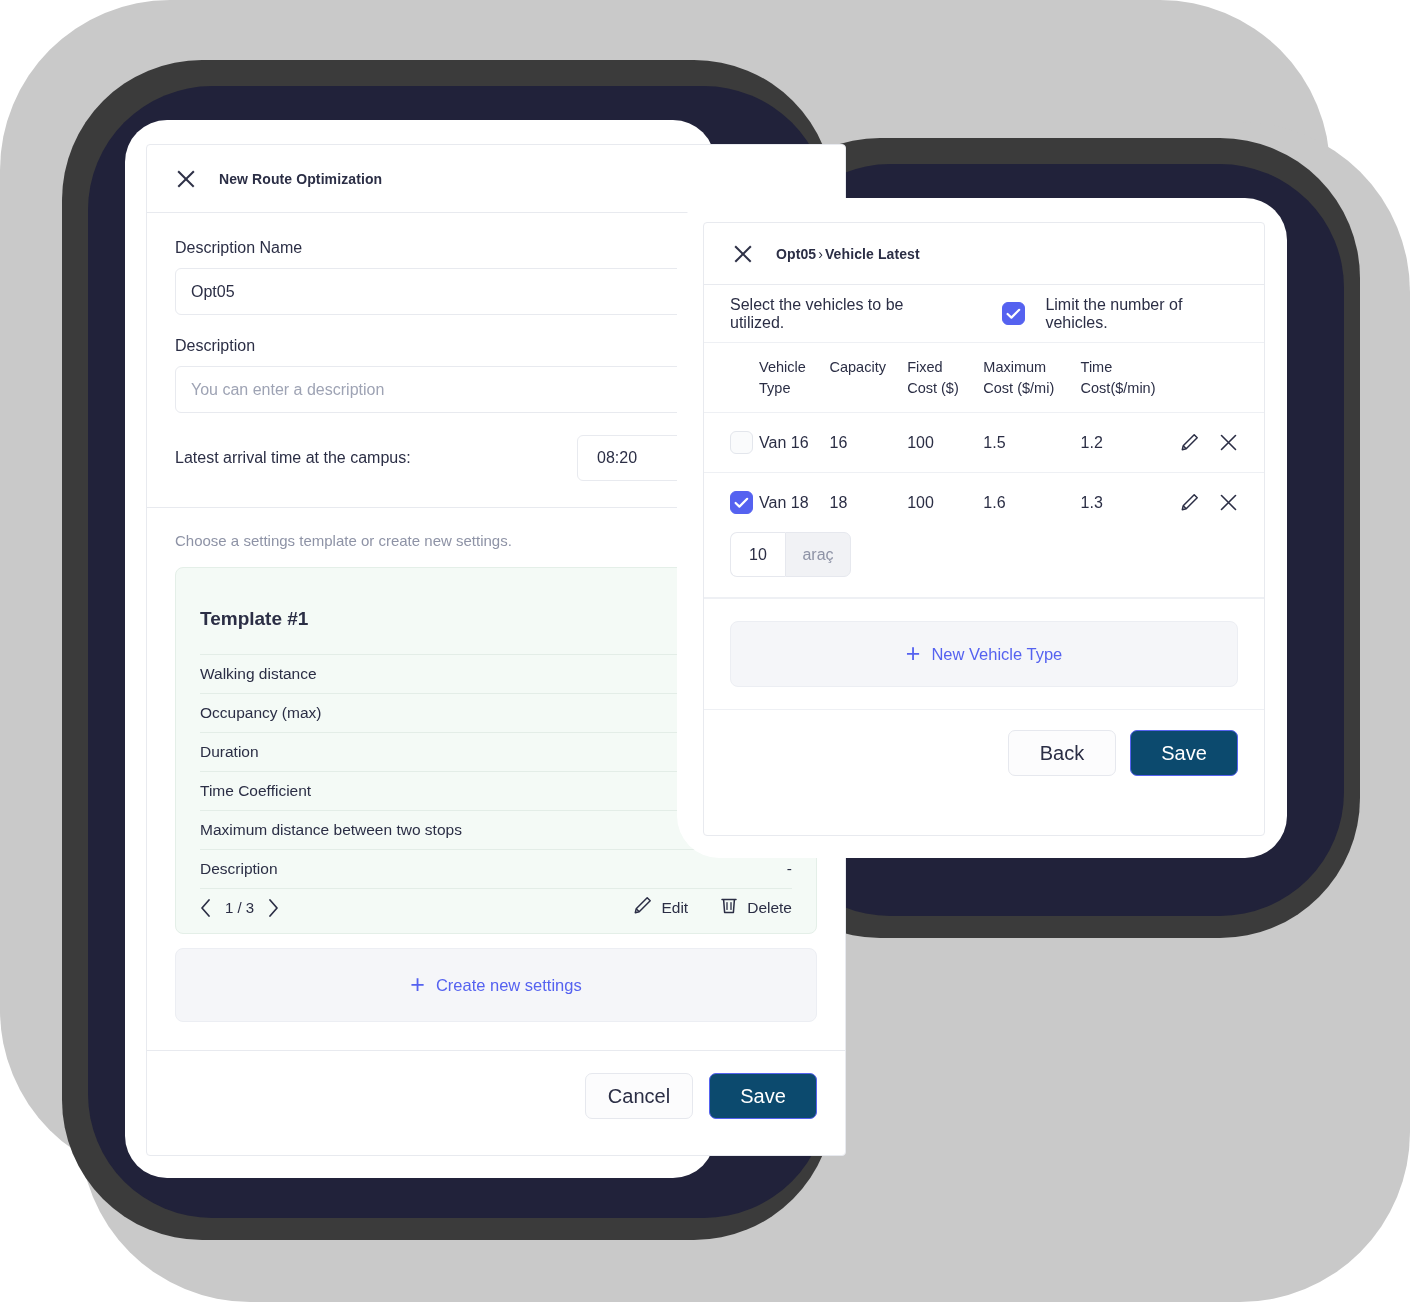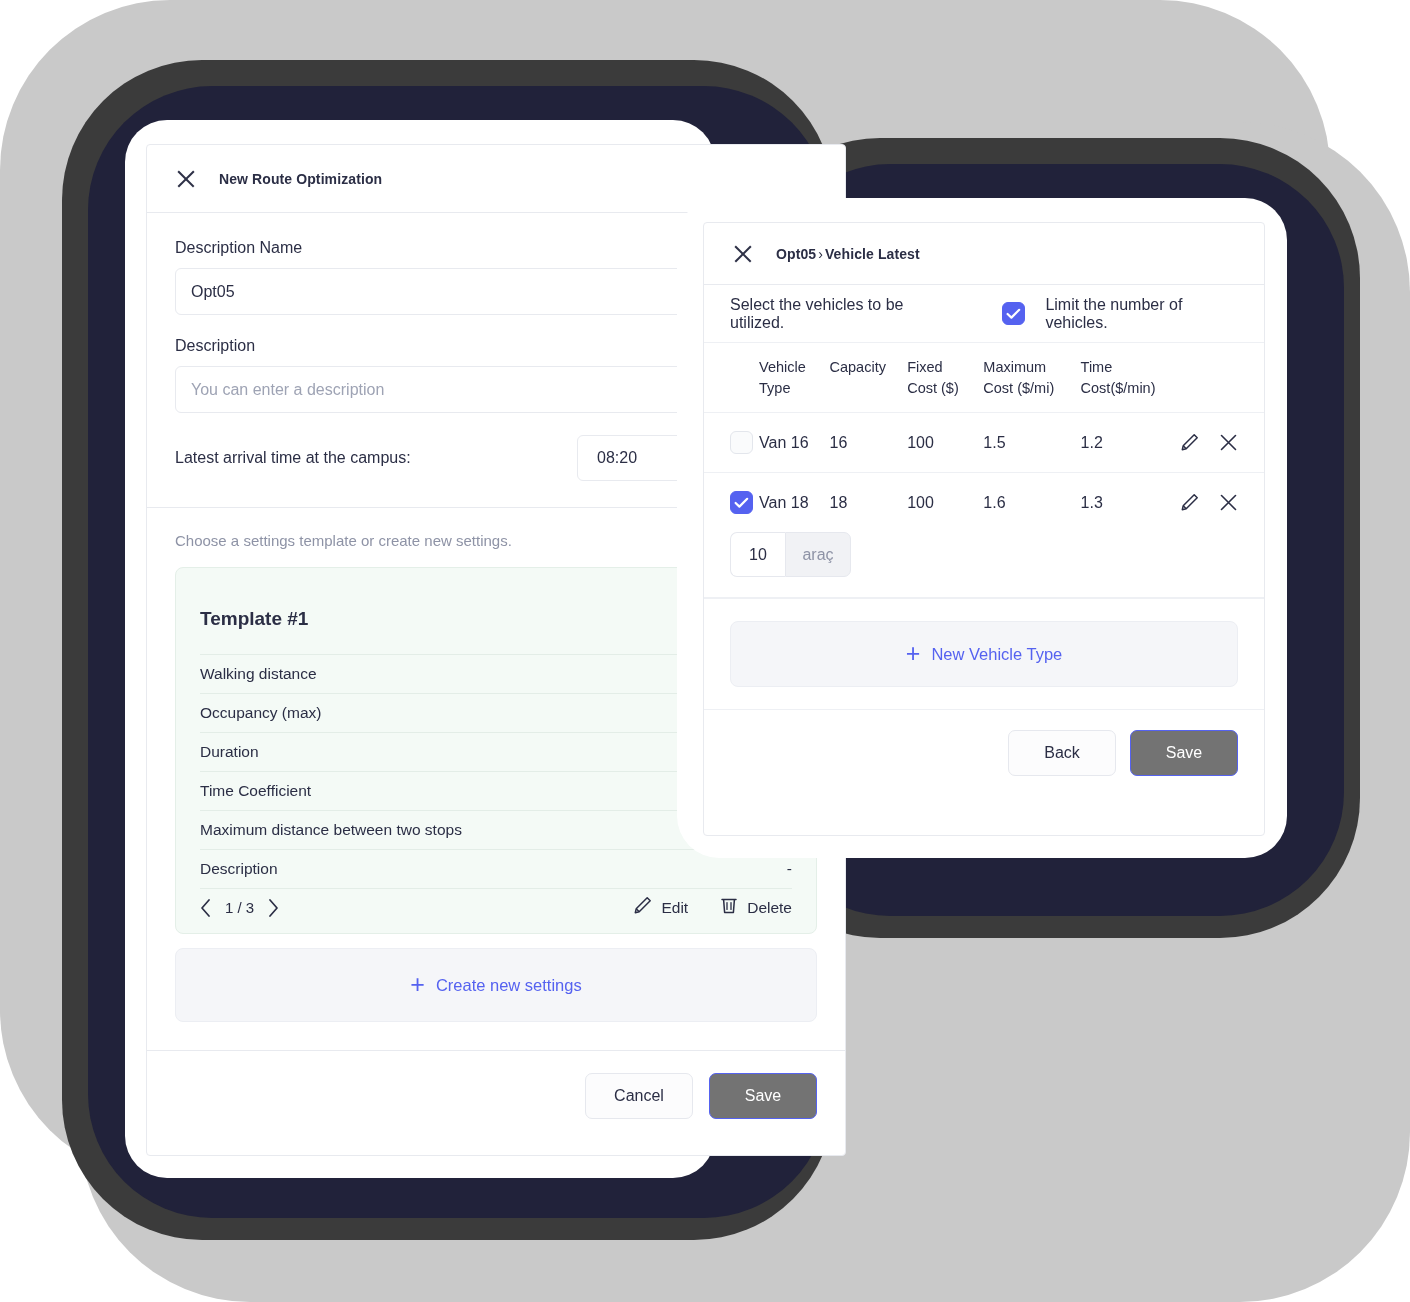--- a/index.html
+++ b/index.html
@@ -295,31 +295,31 @@
     justify-content: flex-end;
     gap: 16px;
   }
   .btn {
     height: 46px;
     min-width: 108px;
     border-radius: 7px;
     display: flex;
     align-items: center;
     justify-content: center;
-    font-size: 16px;
+    font-size: 20px;
     cursor: pointer;
     padding: 8px 20px;
   }
   .btn-secondary {
     background: #fcfcfd;
     border: 1px solid #e6e8ee;
     color: #2b2e45;
   }
   .btn-primary {
-    background: #737373;
+    background: #0c4a6e;
     border: 1px solid #5562f0;
     color: #ffffff;
   }
 
   
   .select-bar {
     display: flex;
     align-items: center;
     padding: 0 20px 0 26px;
     height: 58px;

